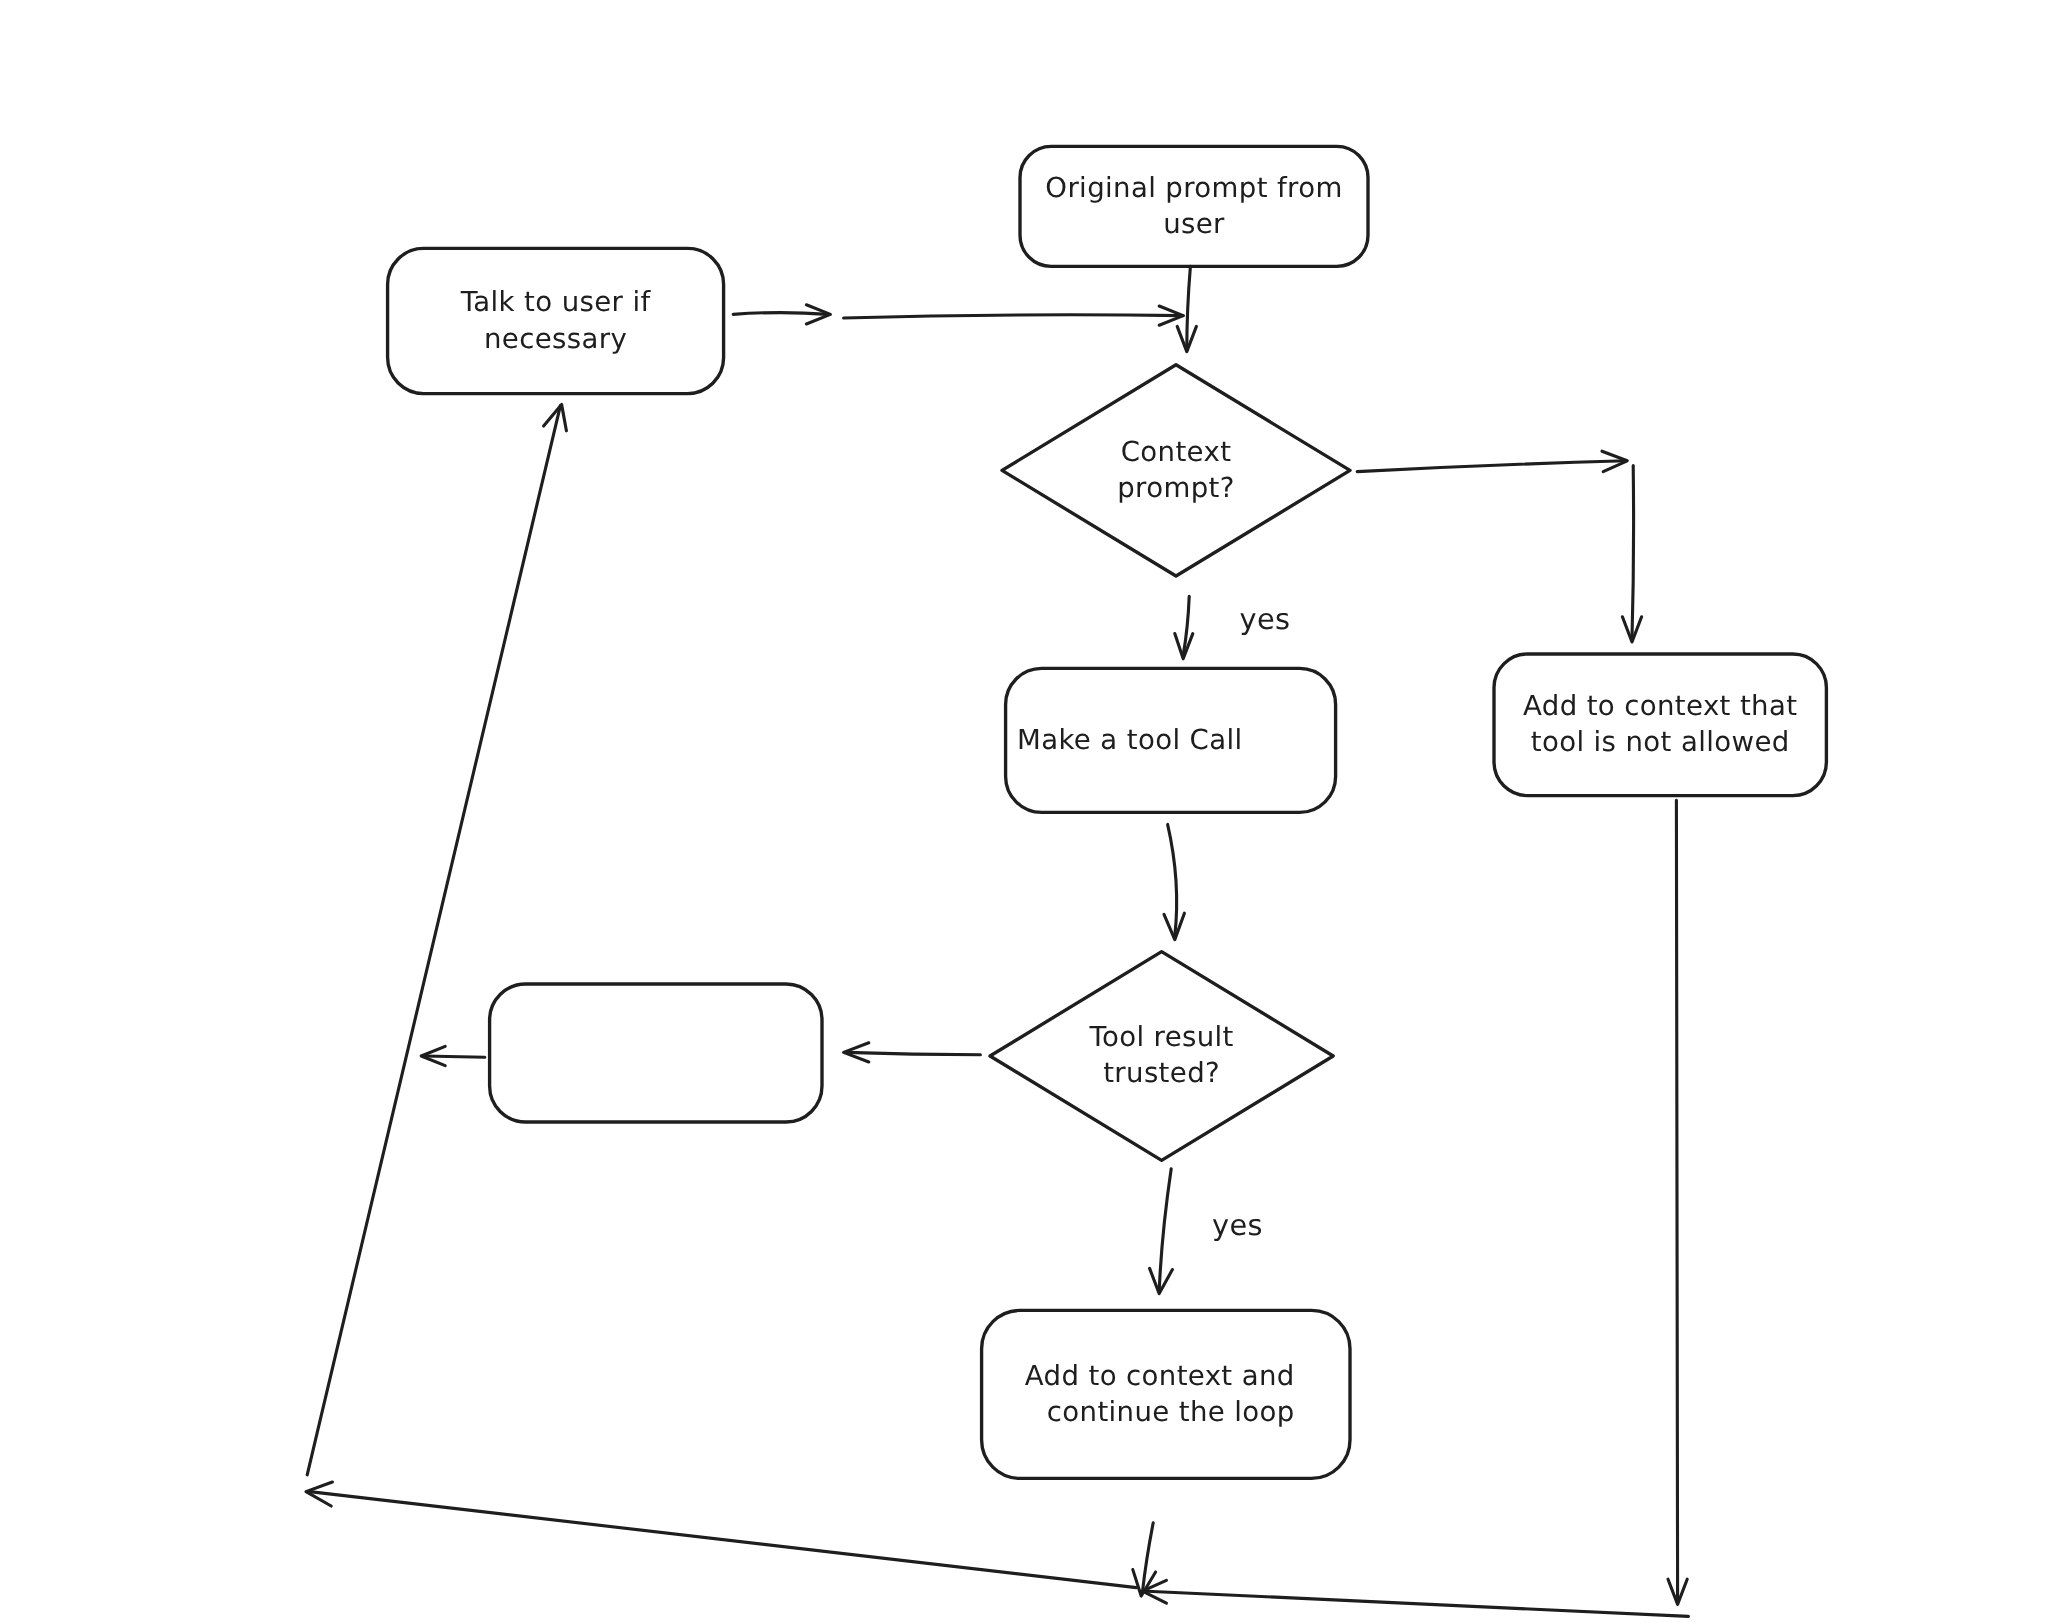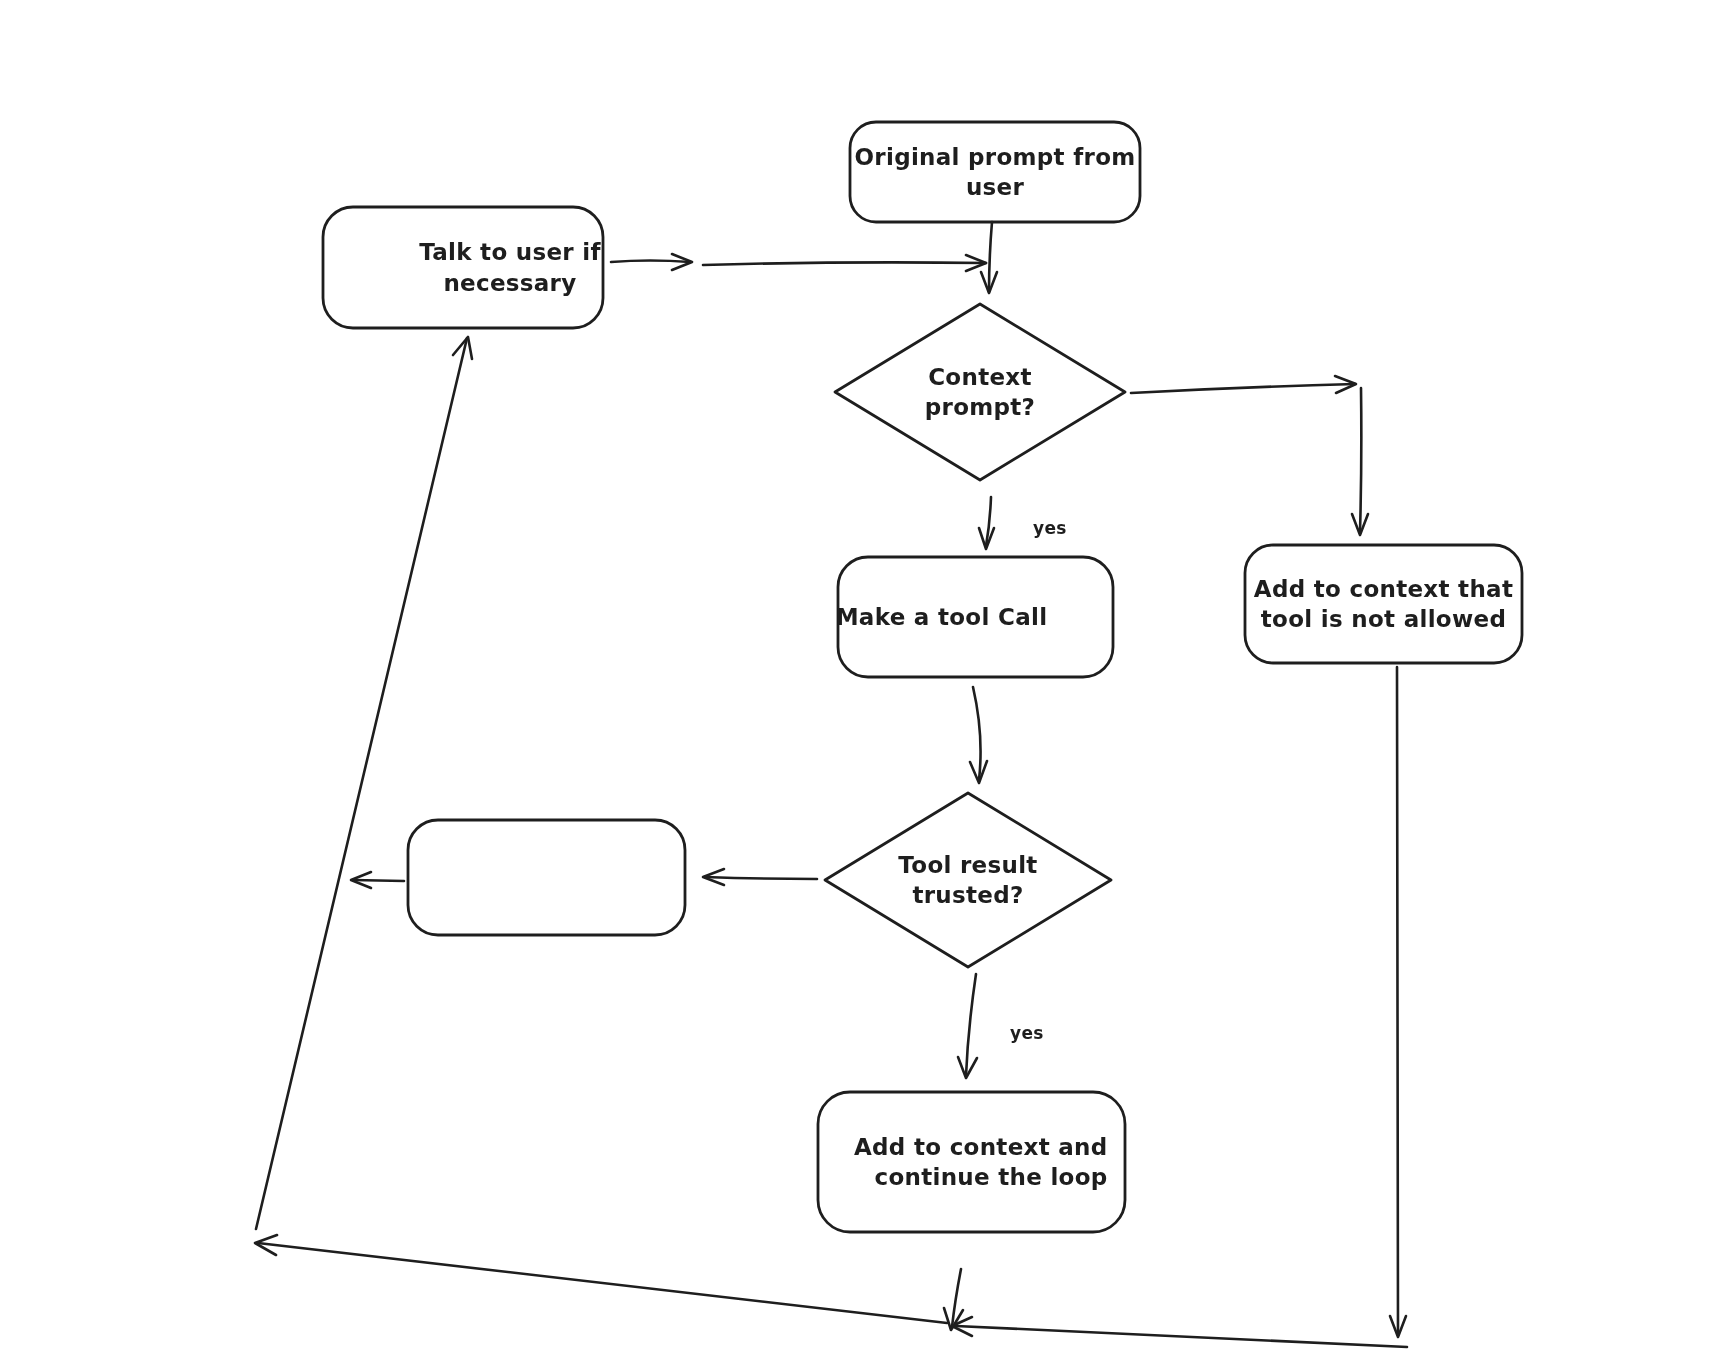--- a/index.html
+++ b/index.html
@@ -3,21 +3,20 @@
 <meta charset="utf-8">
 <style>
   html, body { margin: 0; padding: 0; background: #ffffff; }
   body { font-family: "DejaVu Sans", sans-serif; }
   .stage {
     position: relative;
     width: 1726px;
     height: 1352px;
     background: #ffffff;
     overflow: hidden;
-    font-weight: bold;
   }
   svg.layer {
     position: absolute;
     left: 0; top: 0;
     width: 1726px; height: 1352px;
   }
   .shape {
     fill: #ffffff;
     stroke: #1e1e1e;
     stroke-width: 2.8;
@@ -43,24 +42,23 @@
     white-space: pre-line;
     pointer-events: none;
   }
   .node-label.left-align {
     justify-content: flex-start;
     text-align: left;
   }
   .edge-label {
     position: absolute;
     color: #1e1e1e;
-    font-size: 17px;
+    font-size: 24px;
     letter-spacing: 0.3px;
     pointer-events: none;
-    margin-top: 16px;
   }
 </style>
 </head>
 <body>
 
 <div class="stage">
 
   <svg class="layer" viewBox="0 0 1726 1352">
 
     <rect class="shape" x="850" y="122" width="290" height="100" rx="26"></rect>
@@ -112,21 +110,21 @@
 
     <path class="edge" d="M 1407 1347 Q 1180 1337 956 1326"></path>
     <path class="edge" d="M 972 1336 L 952 1326 L 972 1317"></path>
     <path class="edge" d="M 947 1323 Q 600 1284 258 1243"></path>
     <path class="edge" d="M 276 1255 L 255 1243 L 277 1235"></path>
   </svg>
 
   <div class="node-label" style="left:850px; top:122px; width:290px; height:100px;">Original prompt from
 user</div>
 
-  <div class="node-label" style="left:323px; top:207px; width:280px; height:121px;margin-left:47px;">Talk to user if
+  <div class="node-label" style="left:323px; top:207px; width:280px; height:121px;">Talk to user if
 necessary</div>
 
   <div class="node-label" style="left:835px; top:304px; width:290px; height:176px;">Context
 prompt?</div>
 
   <div class="node-label" style="left:804px; top:557px; width:275px; height:120px;">Make a tool Call</div>
 
   <div class="node-label" style="left:1245px; top:545px; width:277px; height:118px;">Add to context that
 tool is not allowed</div>
 

